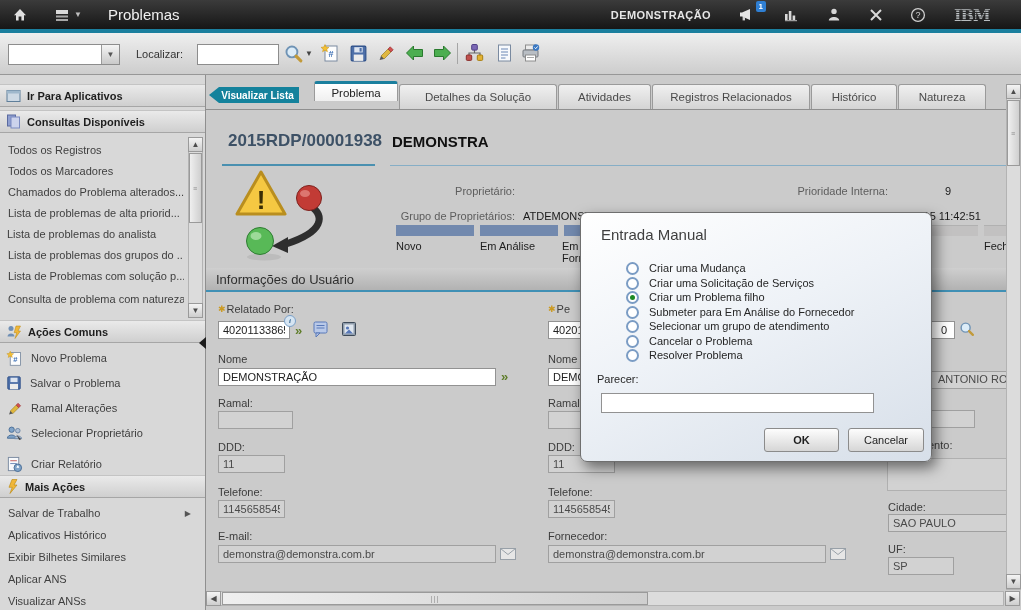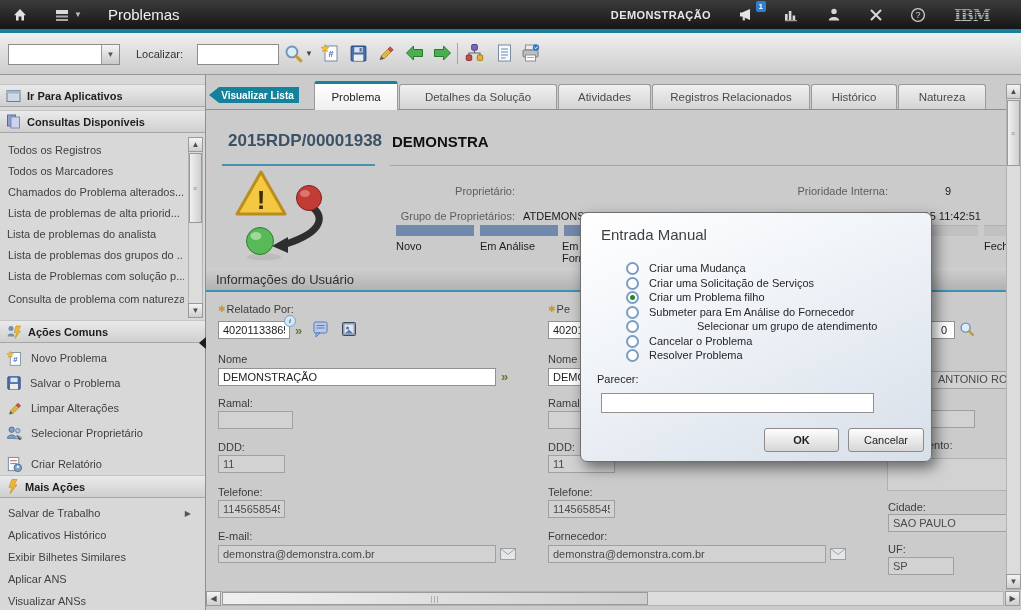--- a/index.html
+++ b/index.html
@@ -40,21 +40,21 @@
   .sb-btn{position:absolute;width:15px;height:15px;background:linear-gradient(#f4f4f4,#cecece);border:1px solid #9a9a9a;
     box-sizing:border-box;font-size:8px;color:#4c4c4c;display:flex;align-items:center;justify-content:center;z-index:6;}
   .sb-track{position:absolute;background:#dcdcdc;border:1px solid #b3b3b3;box-sizing:border-box;z-index:5;}
   .sb-thumb{position:absolute;background:linear-gradient(90deg,#efefef,#cfcfcf);border:1px solid #9a9a9a;box-sizing:border-box;z-index:6;
     display:flex;align-items:center;justify-content:center;}
   .grip{font-size:7px;color:#8b8b8b;letter-spacing:1px;line-height:7px;}
   
   .tab{position:absolute;top:84px;height:25px;background:linear-gradient(#f0f0f0,#d4d4d4);border:1px solid #9a9a9a;
     border-bottom:none;border-radius:3px 3px 0 0;font-size:11.5px;color:#4a4a4a;display:flex;align-items:center;
     justify-content:center;box-sizing:border-box;z-index:2;}
-  .tab.active{top:81px;height:29px;background:linear-gradient(#ffffff,#efefef);border-top:3px solid #1b7f9e;color:#222;z-index:3;}
+  .tab.active{top:81px;height:20px;background:linear-gradient(#ffffff,#efefef);border-top:3px solid #1b7f9e;color:#222;z-index:3;}
   .tabline{position:absolute;left:206px;top:109px;width:800px;height:1px;background:#8f8f8f;z-index:1;}
   .listbadge{position:absolute;left:209px;top:87px;width:90px;height:16px;background:#14829c;color:#fff;
     font-size:10px;font-weight:bold;display:flex;align-items:center;justify-content:center;padding-left:7px;
     clip-path:polygon(0 50%,10px 0,100% 0,100% 100%,10px 100%);box-sizing:border-box;z-index:2;}
   
   .recid{position:absolute;left:228px;top:131px;font-size:17px;font-weight:bold;color:#3d5166;}
   .rectitle{position:absolute;left:392px;top:133px;font-size:15px;font-weight:bold;color:#101010;}
   .flbl{position:absolute;font-size:11px;color:#5d5d5d;white-space:nowrap;}
   .fval{position:absolute;font-size:11px;color:#1a1a1a;white-space:nowrap;}
   .seg{position:absolute;top:225px;height:11px;width:78px;}
@@ -300,21 +300,21 @@
   <span>Salvar o Problema</span>
 </div>
 <div class="aitem" style="top:397px;">
   <span>
       <svg width="17" height="17" viewBox="0 0 20 20">
         <path d="M5 13 L12 6 L15 9 L8 16 Z" fill="#e0b73e" stroke="#9a7d22" stroke-width=".7"></path>
         <path d="M12 6 L14.2 3.8 L17.2 6.8 L15 9 Z" fill="#d05050" stroke="#933" stroke-width=".7"></path>
         <path d="M5 13 L3.6 17 L8 16 Z" fill="#555"></path>
       </svg>
     </span>
-  <span>Limpar Alterações</span>
+  <span>Ramal Alterações</span>
 </div>
 <div class="aitem" style="top:422px;">
   <span>
       <svg width="17" height="17" viewBox="0 0 18 18">
         <circle cx="6" cy="5" r="2.8" fill="#7fa3c8" stroke="#4a6d96"></circle>
         <path d="M1.5 14 C1.5 9.5 10.5 9.5 10.5 14 Z" fill="#7fa3c8" stroke="#4a6d96"></path>
         <circle cx="12.5" cy="6" r="2.4" fill="#aebfd4" stroke="#6d86a5"></circle>
         <path d="M9 14.5 C9 10.8 16.5 10.8 16.5 14.5 Z" fill="#aebfd4" stroke="#6d86a5"></path>
         <path d="M11 10 L16 15 L14 16 Z" fill="#444"></path>
       </svg>
@@ -505,21 +505,21 @@
   <div class="dlg-title">Entrada Manual</div>
   <span class="radio" style="left:45px;top:49px;"></span>
   <span class="ropt" style="left:68px;top:49px;text-align:right;">Criar uma Mudança</span>
   <span class="radio" style="left:45px;top:64px;"></span>
   <span class="ropt" style="left:68px;top:64px;">Criar uma Solicitação de Serviços</span>
   <span class="radio sel" style="left:45px;top:78px;"></span>
   <span class="ropt" style="left:68px;top:78px;">Criar um Problema filho</span>
   <span class="radio" style="left:45px;top:93px;"></span>
   <span class="ropt" style="left:68px;top:93px;">Submeter para Em Análise do Fornecedor</span>
   <span class="radio" style="left:45px;top:107px;"></span>
-  <span class="ropt" style="left:68px;top:107px;margin-left:48px;">Selecionar um grupo de atendimento</span>
+  <span class="ropt" style="left:68px;top:107px;">Selecionar um grupo de atendimento</span>
   <span class="radio" style="left:45px;top:122px;"></span>
   <span class="ropt" style="left:68px;top:122px;">Cancelar o Problema</span>
   <span class="radio" style="left:45px;top:136px;"></span>
   <span class="ropt" style="left:68px;top:136px;">Resolver Problema</span>
   <span class="ropt" style="left:16px;top:160px;">Parecer:</span>
   <input class="inp" style="left: 20px; top: 180px; width: 273px; height: 20px;" value="">
   <div class="btn" style="left:183px;top:215px;width:75px;font-weight:bold;">OK</div>
   <div class="btn" style="left:267px;top:215px;width:76px;">Cancelar</div>
 </div>
 

